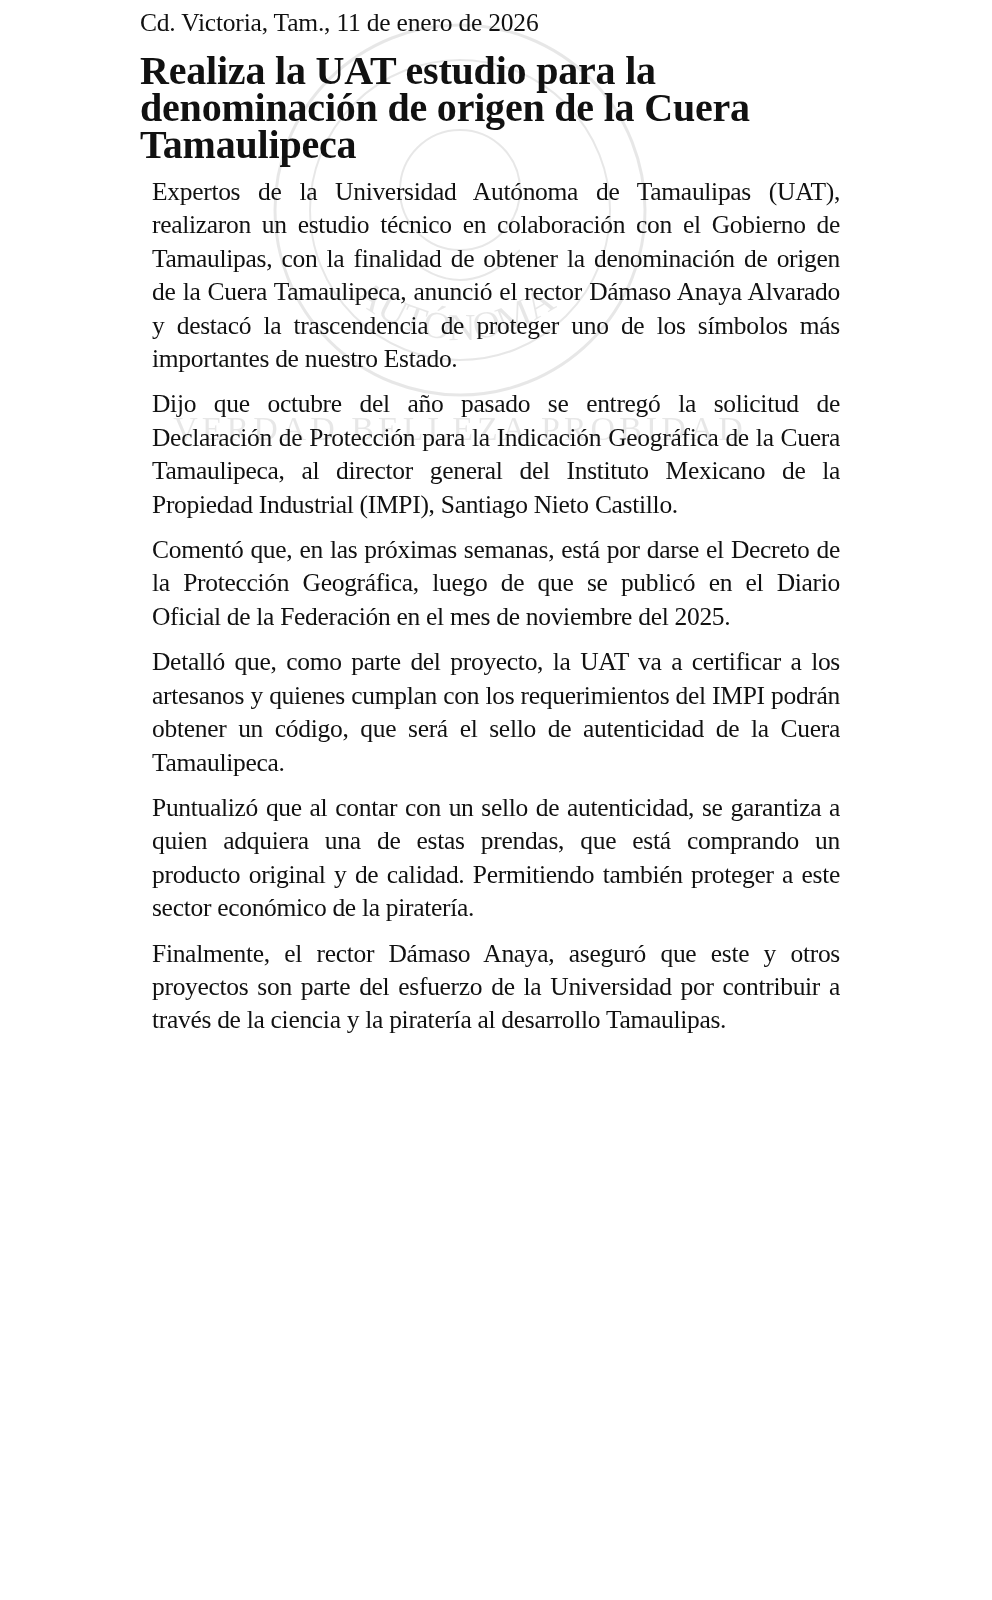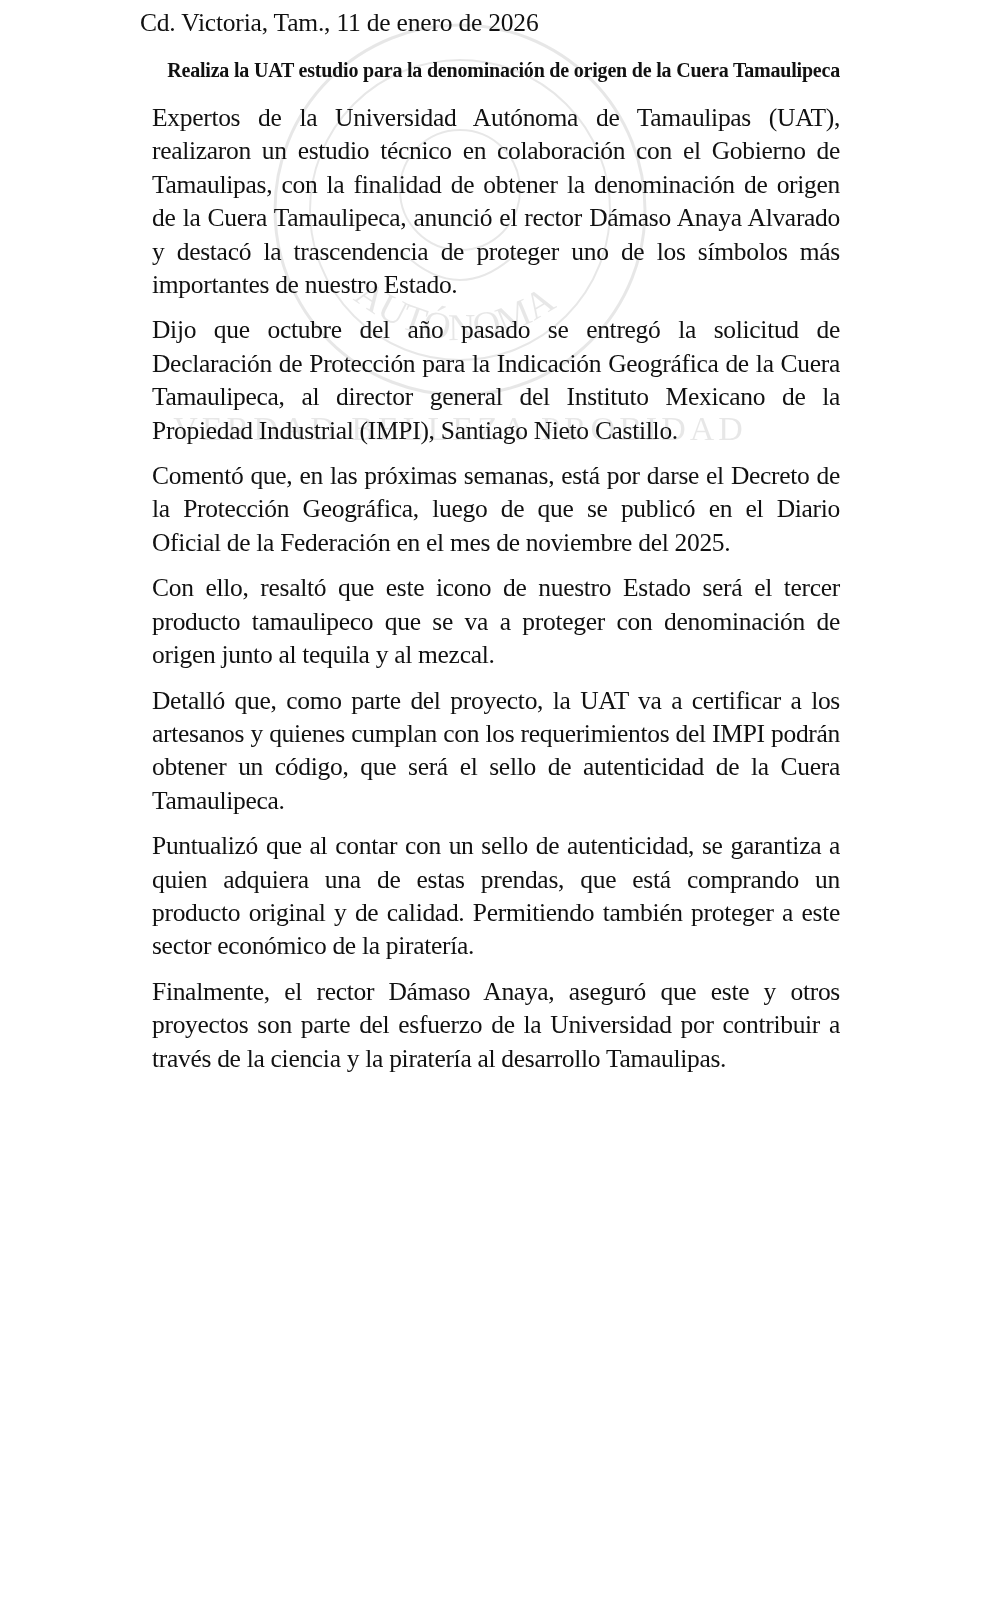--- a/index.html
+++ b/index.html
@@ -31,23 +31,23 @@
       width: 700px;
     }
     .dateline {
       font-size: 25.5px;
       line-height: 30px;
       margin: 8px 0 0 0;
       letter-spacing: -0.2px;
     }
     .headline {
       font-weight: bold;
-      font-size: 20px;
+      font-size: 40px;
       line-height: 37px;
-      text-align: right;
+      text-align: left;
       margin: 14px 0 12px 0;
       letter-spacing: -0.2px;
     }
     .para {
       font-size: 25.5px;
       line-height: 33.4px;
       text-align: justify;
       margin: 0 0 12px 12px;
       letter-spacing: -0.3px;
       hyphens: none;
@@ -69,17 +69,16 @@
   </text>
   <text x="360" y="420" text-anchor="middle" font-family="Liberation Serif, serif" font-size="34" letter-spacing="4" fill="#000">VERDAD BELLEZA PROBIDAD</text>
 </svg>
 
 <div class="page">
   <p class="dateline">Cd. Victoria, Tam., 11 de enero de 2026</p>
   <h1 class="headline">Realiza la UAT estudio para la denominación de origen de la Cuera Tamaulipeca</h1>
   <p class="para">Expertos de la Universidad Autónoma de Tamaulipas (UAT), realizaron un estudio técnico en colaboración con el Gobierno de Tamaulipas, con la finalidad de obtener la denominación de origen de la Cuera Tamaulipeca, anunció el rector Dámaso Anaya Alvarado y destacó la trascendencia de proteger uno de los símbolos más importantes de nuestro Estado.</p>
   <p class="para">Dijo que octubre del año pasado se entregó la solicitud de Declaración de Protección para la Indicación Geográfica de la Cuera Tamaulipeca, al director general del Instituto Mexicano de la Propiedad Industrial (IMPI), Santiago Nieto Castillo.</p>
   <p class="para">Comentó que, en las próximas semanas, está por darse el Decreto de la Protección Geográfica, luego de que se publicó en el Diario Oficial de la Federación en el mes de noviembre del 2025.</p>
-  <p class="para">Con ello, resaltó que este icono de nuestro Estado será el tercer producto tamaulipeco que se va a proteger con denominación de origen junto al tequila y al mezcal.</p>
   <p class="para">Detalló que, como parte del proyecto, la UAT va a certificar a los artesanos y quienes cumplan con los requerimientos del IMPI podrán obtener un código, que será el sello de autenticidad de la Cuera Tamaulipeca.</p>
   <p class="para">Puntualizó que al contar con un sello de autenticidad, se garantiza a quien adquiera una de estas prendas, que está comprando un producto original y de calidad. Permitiendo también proteger a este sector económico de la piratería.</p>
   <p class="para">Finalmente, el rector Dámaso Anaya, aseguró que este y otros proyectos son parte del esfuerzo de la Universidad por contribuir a través de la ciencia y la piratería al desarrollo Tamaulipas.</p>
 </div>
 
 </body></html>

